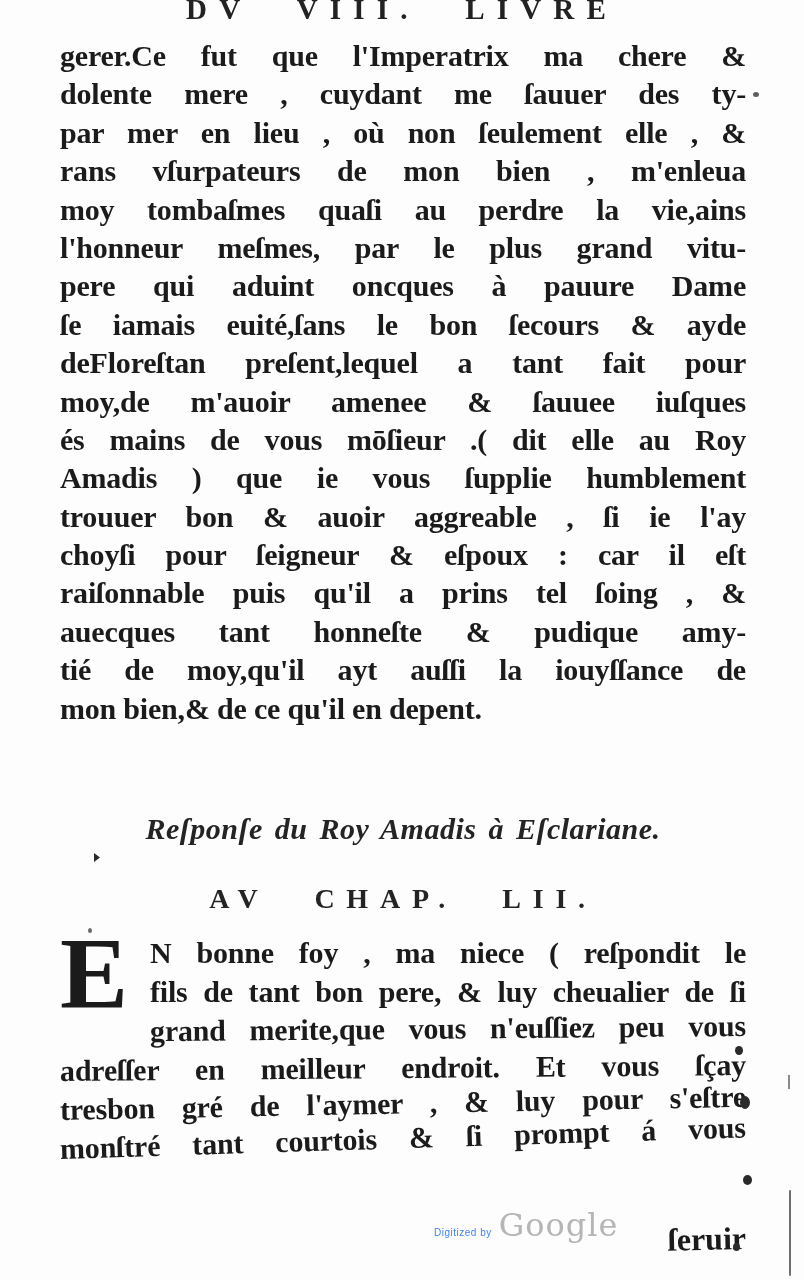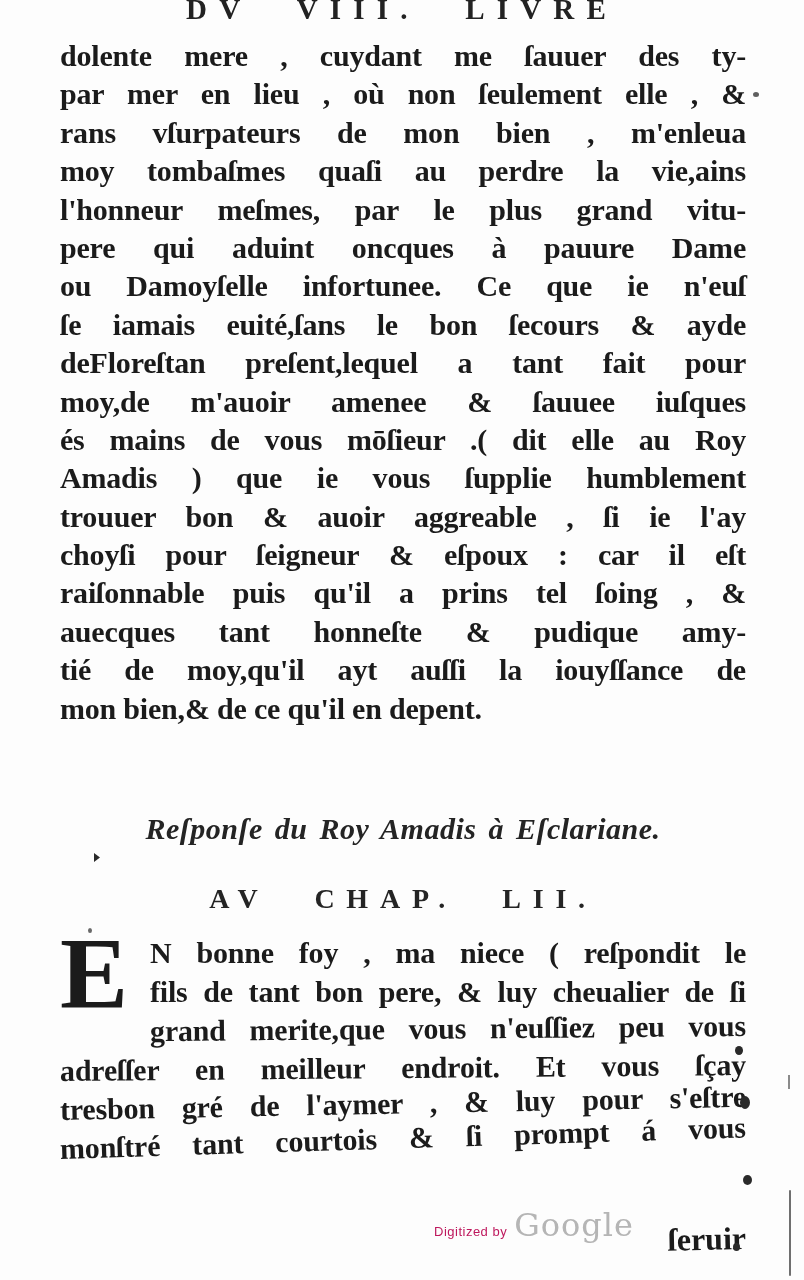--- a/index.html
+++ b/index.html
@@ -62,21 +62,21 @@
     font-size:32px;font-weight:bold;
     transform:rotate(-1.2deg);transform-origin:right center;
   }
   .watermark{
     position:absolute;top:1206px;left:434px;
     display:flex;align-items:baseline;gap:7px;
     user-select:none;
   }
   .wm-pre{
     font-family:"Liberation Sans","DejaVu Sans",sans-serif;
-    font-size:13px;color:#be185d;letter-spacing:0.5px;
+    font-size:10px;color:#3b82f6;letter-spacing:0.5px;
   }
   .wm-logo{
     font-family:"DejaVu Serif","Liberation Serif",serif;
     font-size:32px;color:#b5b5b5;letter-spacing:1px;
   }
   .speck{position:absolute;background:#2a2a2a;border-radius:50%;}
   .sp1{left:753px;top:92px;width:6px;height:5px;opacity:.75;}
   .sp2{left:735px;top:1046px;width:8px;height:9px;}
   .sp3{left:740px;top:1096px;width:10px;height:13px;}
   .sp4{left:743px;top:1175px;width:9px;height:10px;}
@@ -87,27 +87,27 @@
   .edge-line2{position:absolute;left:788px;top:1075px;width:2px;height:14px;background:#8a8a8a;}
 </style>
 </head>
 <body>
 
 <div class="page">
 
   <div class="running-header">DV VIII. LIVRE</div>
 
   <div class="para para1">
+    <div class="line">gerer.Ce fut que l'Imperatrix ma chere &amp;</div>
     <div class="line">dolente mere , cuydant me ſauuer des ty-</div>
     <div class="line">par mer en lieu , où non ſeulement elle , &amp;</div>
     <div class="line">rans vſurpateurs de mon bien , m'enleua</div>
     <div class="line">moy tombaſmes quaſi au perdre la vie,ains</div>
     <div class="line">l'honneur meſmes, par le plus grand vitu-</div>
     <div class="line">pere qui aduint oncques à pauure Dame</div>
-    <div class="line">ou Damoyſelle infortunee. Ce que ie n'euſ</div>
     <div class="line">ſe iamais euité,ſans le bon ſecours &amp; ayde</div>
     <div class="line">deFloreſtan preſent,lequel a tant fait pour</div>
     <div class="line">moy,de m'auoir amenee &amp; ſauuee iuſques</div>
     <div class="line">és mains de vous mōſieur .( dit elle au Roy</div>
     <div class="line">Amadis ) que ie vous ſupplie humblement</div>
     <div class="line">trouuer bon &amp; auoir aggreable , ſi ie l'ay</div>
     <div class="line">choyſi pour ſeigneur &amp; eſpoux : car il eſt</div>
     <div class="line">raiſonnable puis qu'il a prins tel ſoing , &amp;</div>
     <div class="line">auecques tant honneſte &amp; pudique amy-</div>
     <div class="line">tié de moy,qu'il ayt auſſi la iouyſſance de</div>

